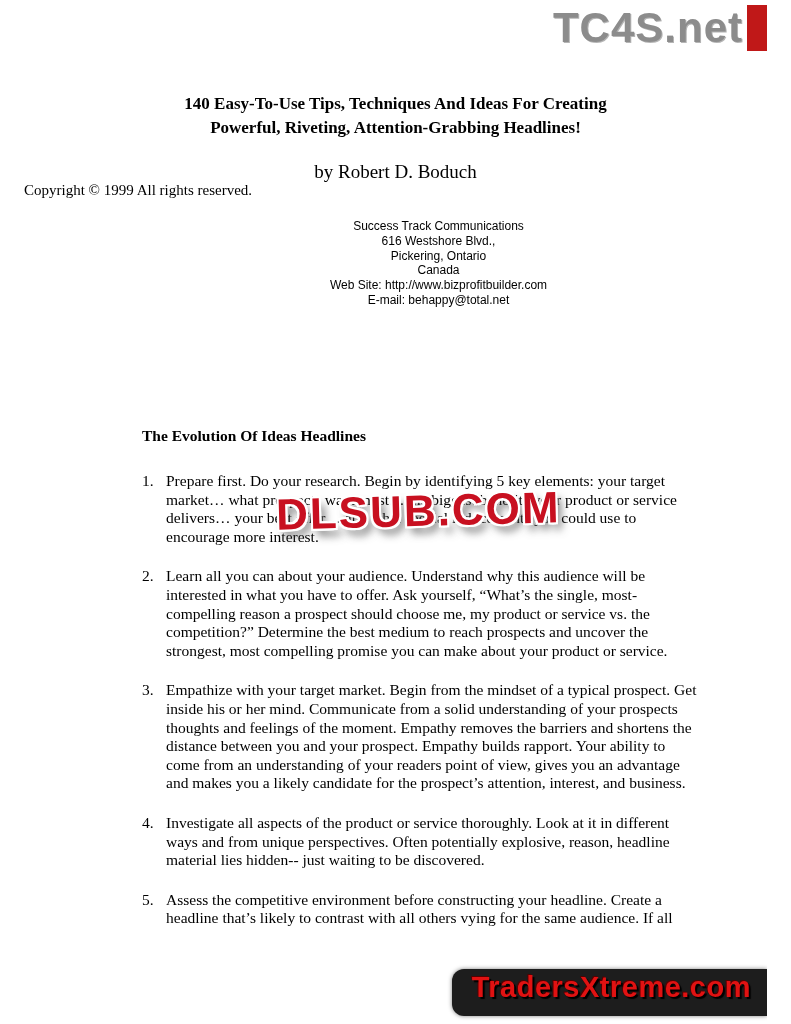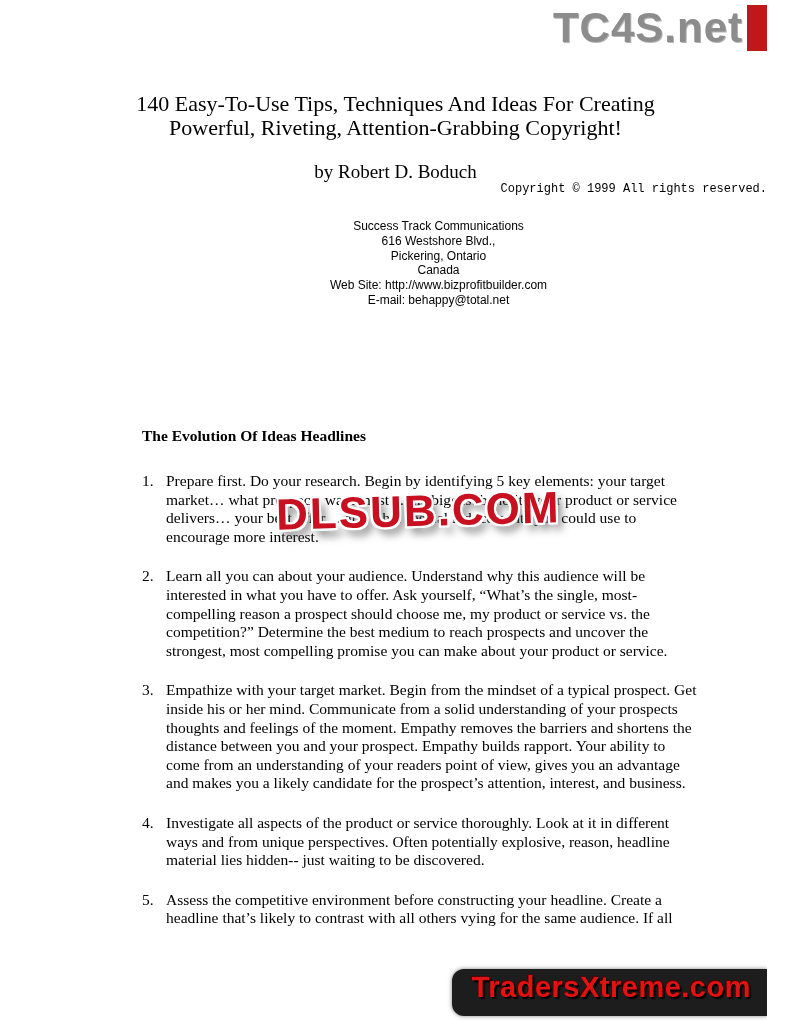--- a/index.html
+++ b/index.html
@@ -39,40 +39,39 @@
   }
 
   
   .title {
     position: absolute;
     top: 92px;
     left: 0;
     right: 0;
     margin: 0;
     text-align: center;
-    font-size: 22px;
-    font-weight: normal;
+    font-size: 17px;
+    font-weight: bold;
     line-height: 24px;
   }
   .title-line { display: block; }
 
   .byline {
     position: absolute;
     top: 161px;
     width: 100%;
     text-align: center;
     font-size: 19px;
   }
   .copyright {
     position: absolute;
     top: 182px;
     width: 100%;
-    text-align: right;
-    font-size: 12px;
-    font-family: Liberation Mono, monospace;
+    text-align: left;
+    font-size: 15px;
   }
 
   
   .contact {
     position: absolute;
     top: 219px;
     width: 100%;
     text-align: center;
     font-family: "Liberation Sans", sans-serif;
     font-size: 12px;
@@ -146,21 +145,21 @@
 
 <div class="page">
 
   <div class="top-logo">
     <span class="top-logo-text">TC4S.net</span>
     <span class="top-logo-block"></span>
   </div>
 
   <h1 class="title">
     <span class="title-line">140 Easy-To-Use Tips, Techniques And Ideas For Creating</span>
-    <span class="title-line">Powerful, Riveting, Attention-Grabbing Copyright!</span>
+    <span class="title-line">Powerful, Riveting, Attention-Grabbing Headlines!</span>
   </h1>
 
   <div class="byline">by Robert D. Boduch</div>
   <div class="copyright">Copyright © 1999 All rights reserved.</div>
 
   <div class="contact">
     <div>Success Track Communications</div>
     <div>616 Westshore Blvd.,</div>
     <div>Pickering, Ontario</div>
     <div>Canada</div>

